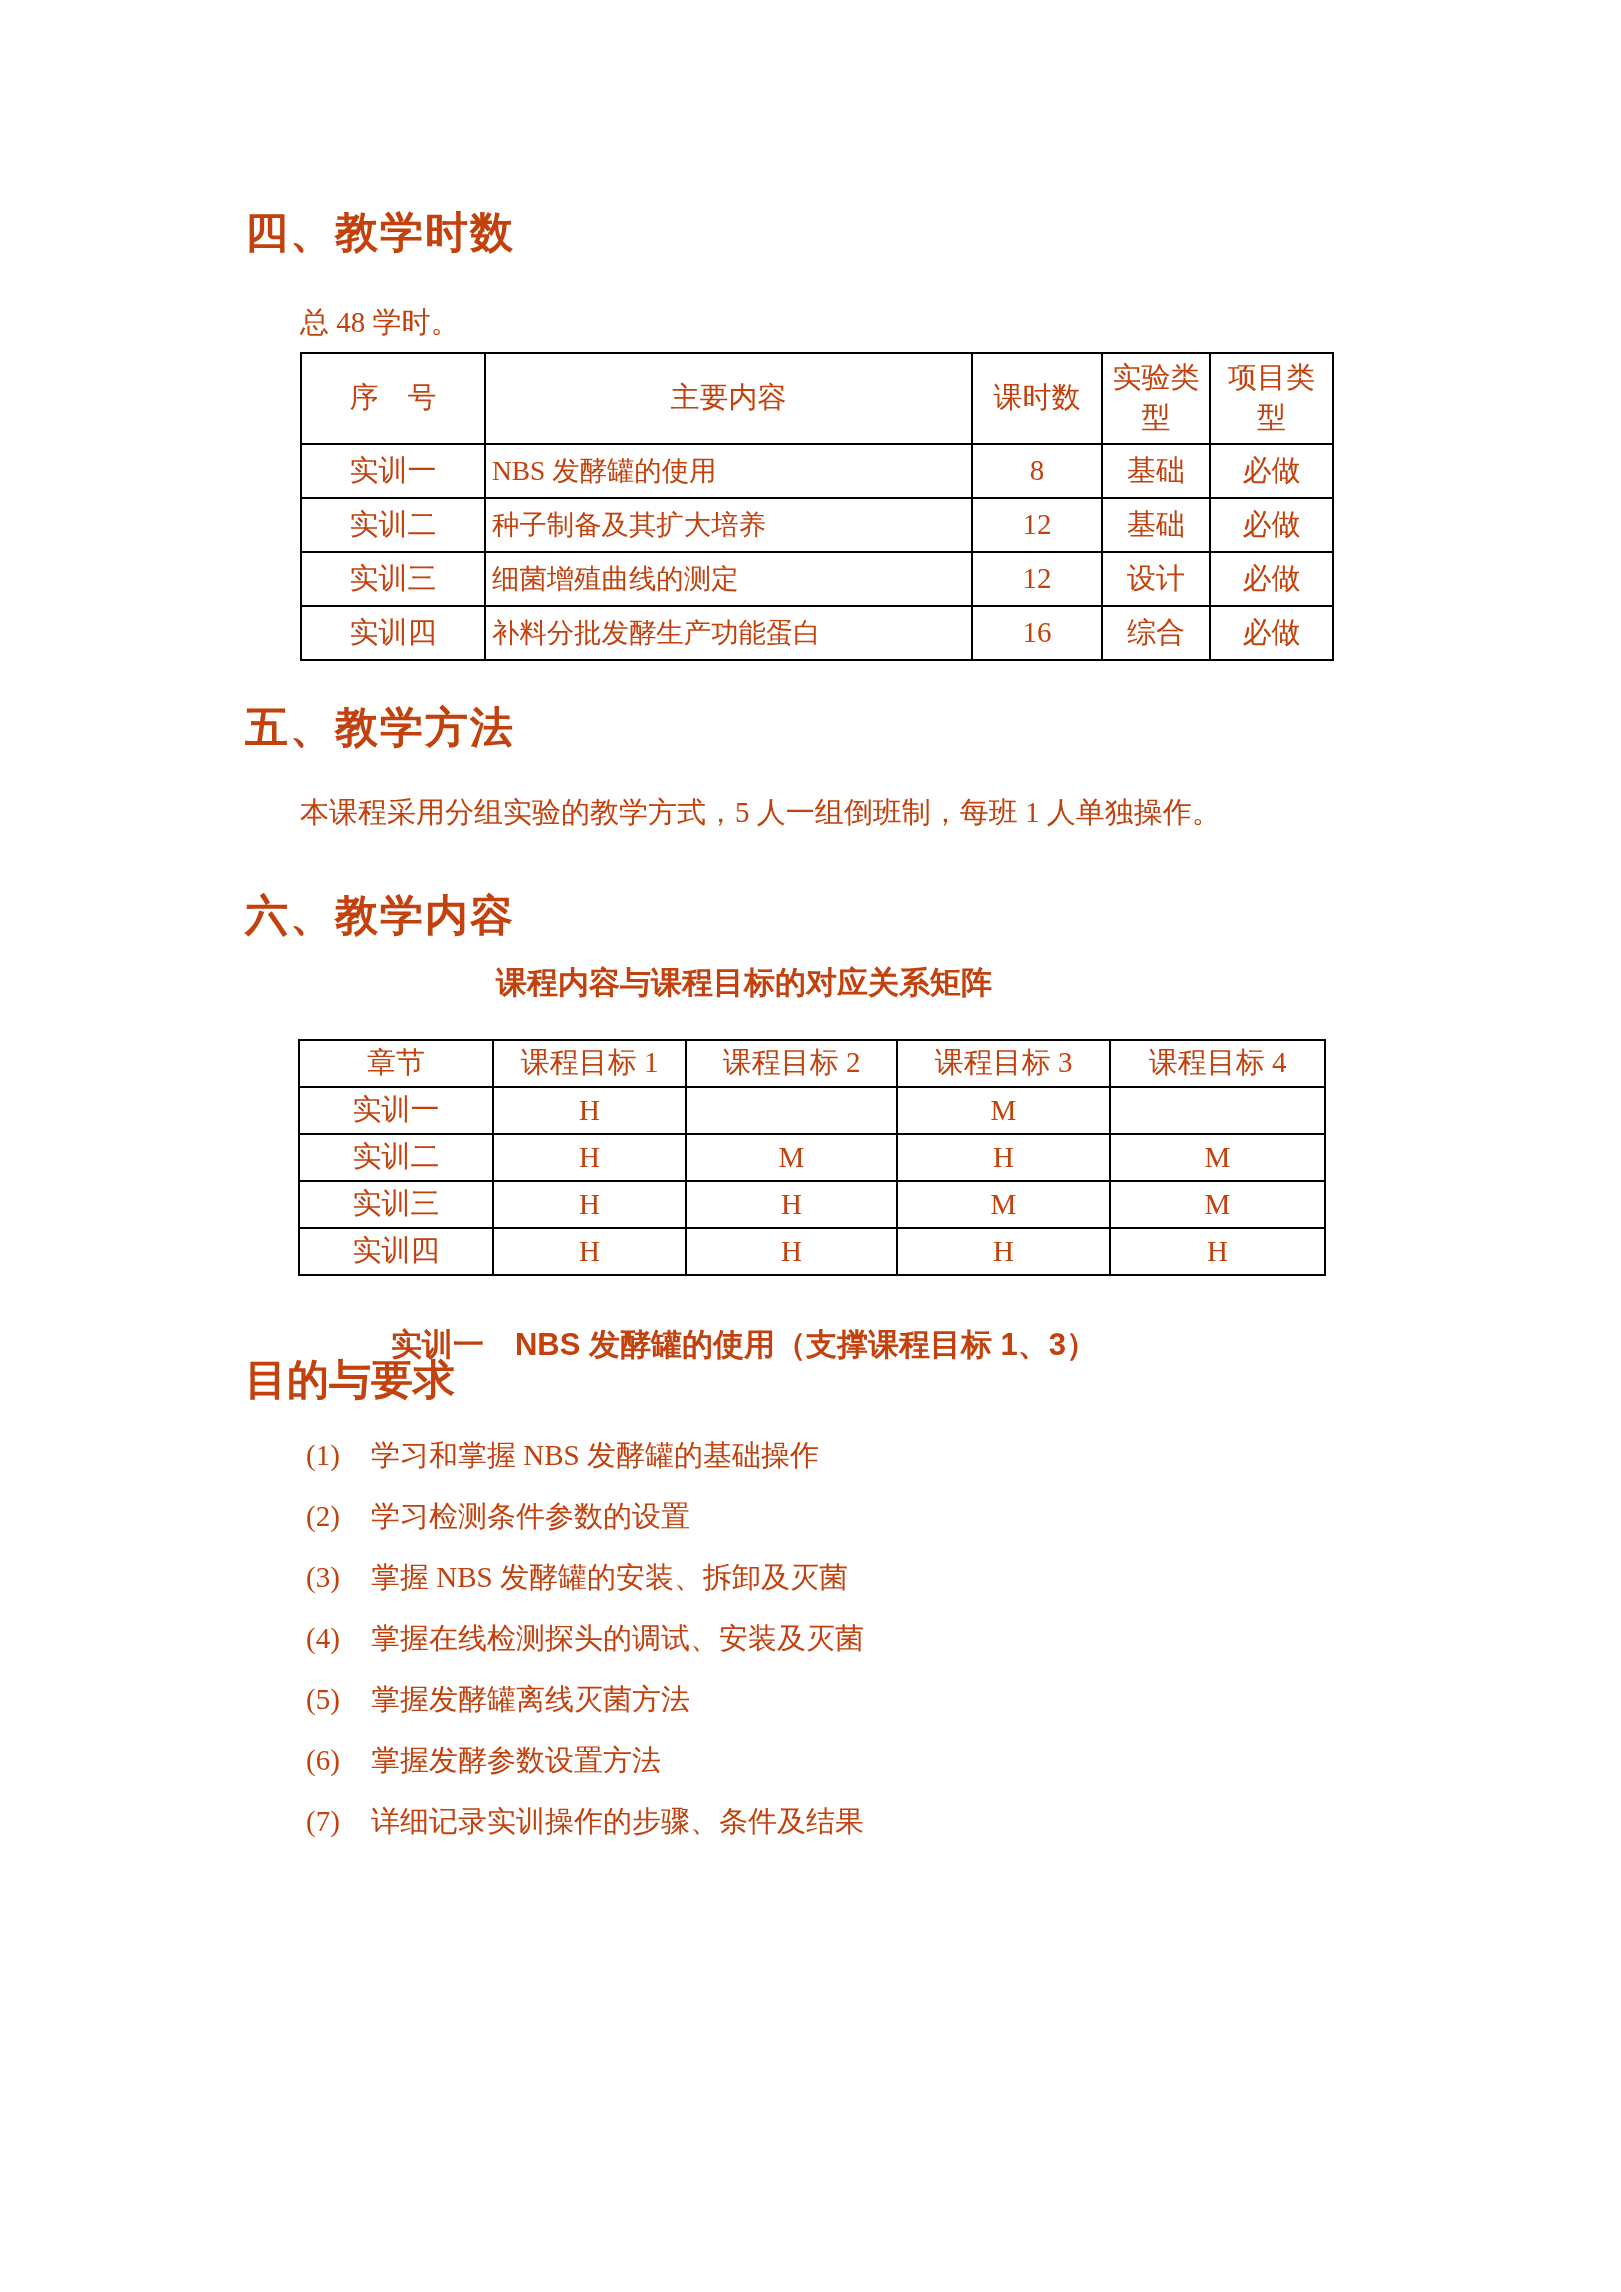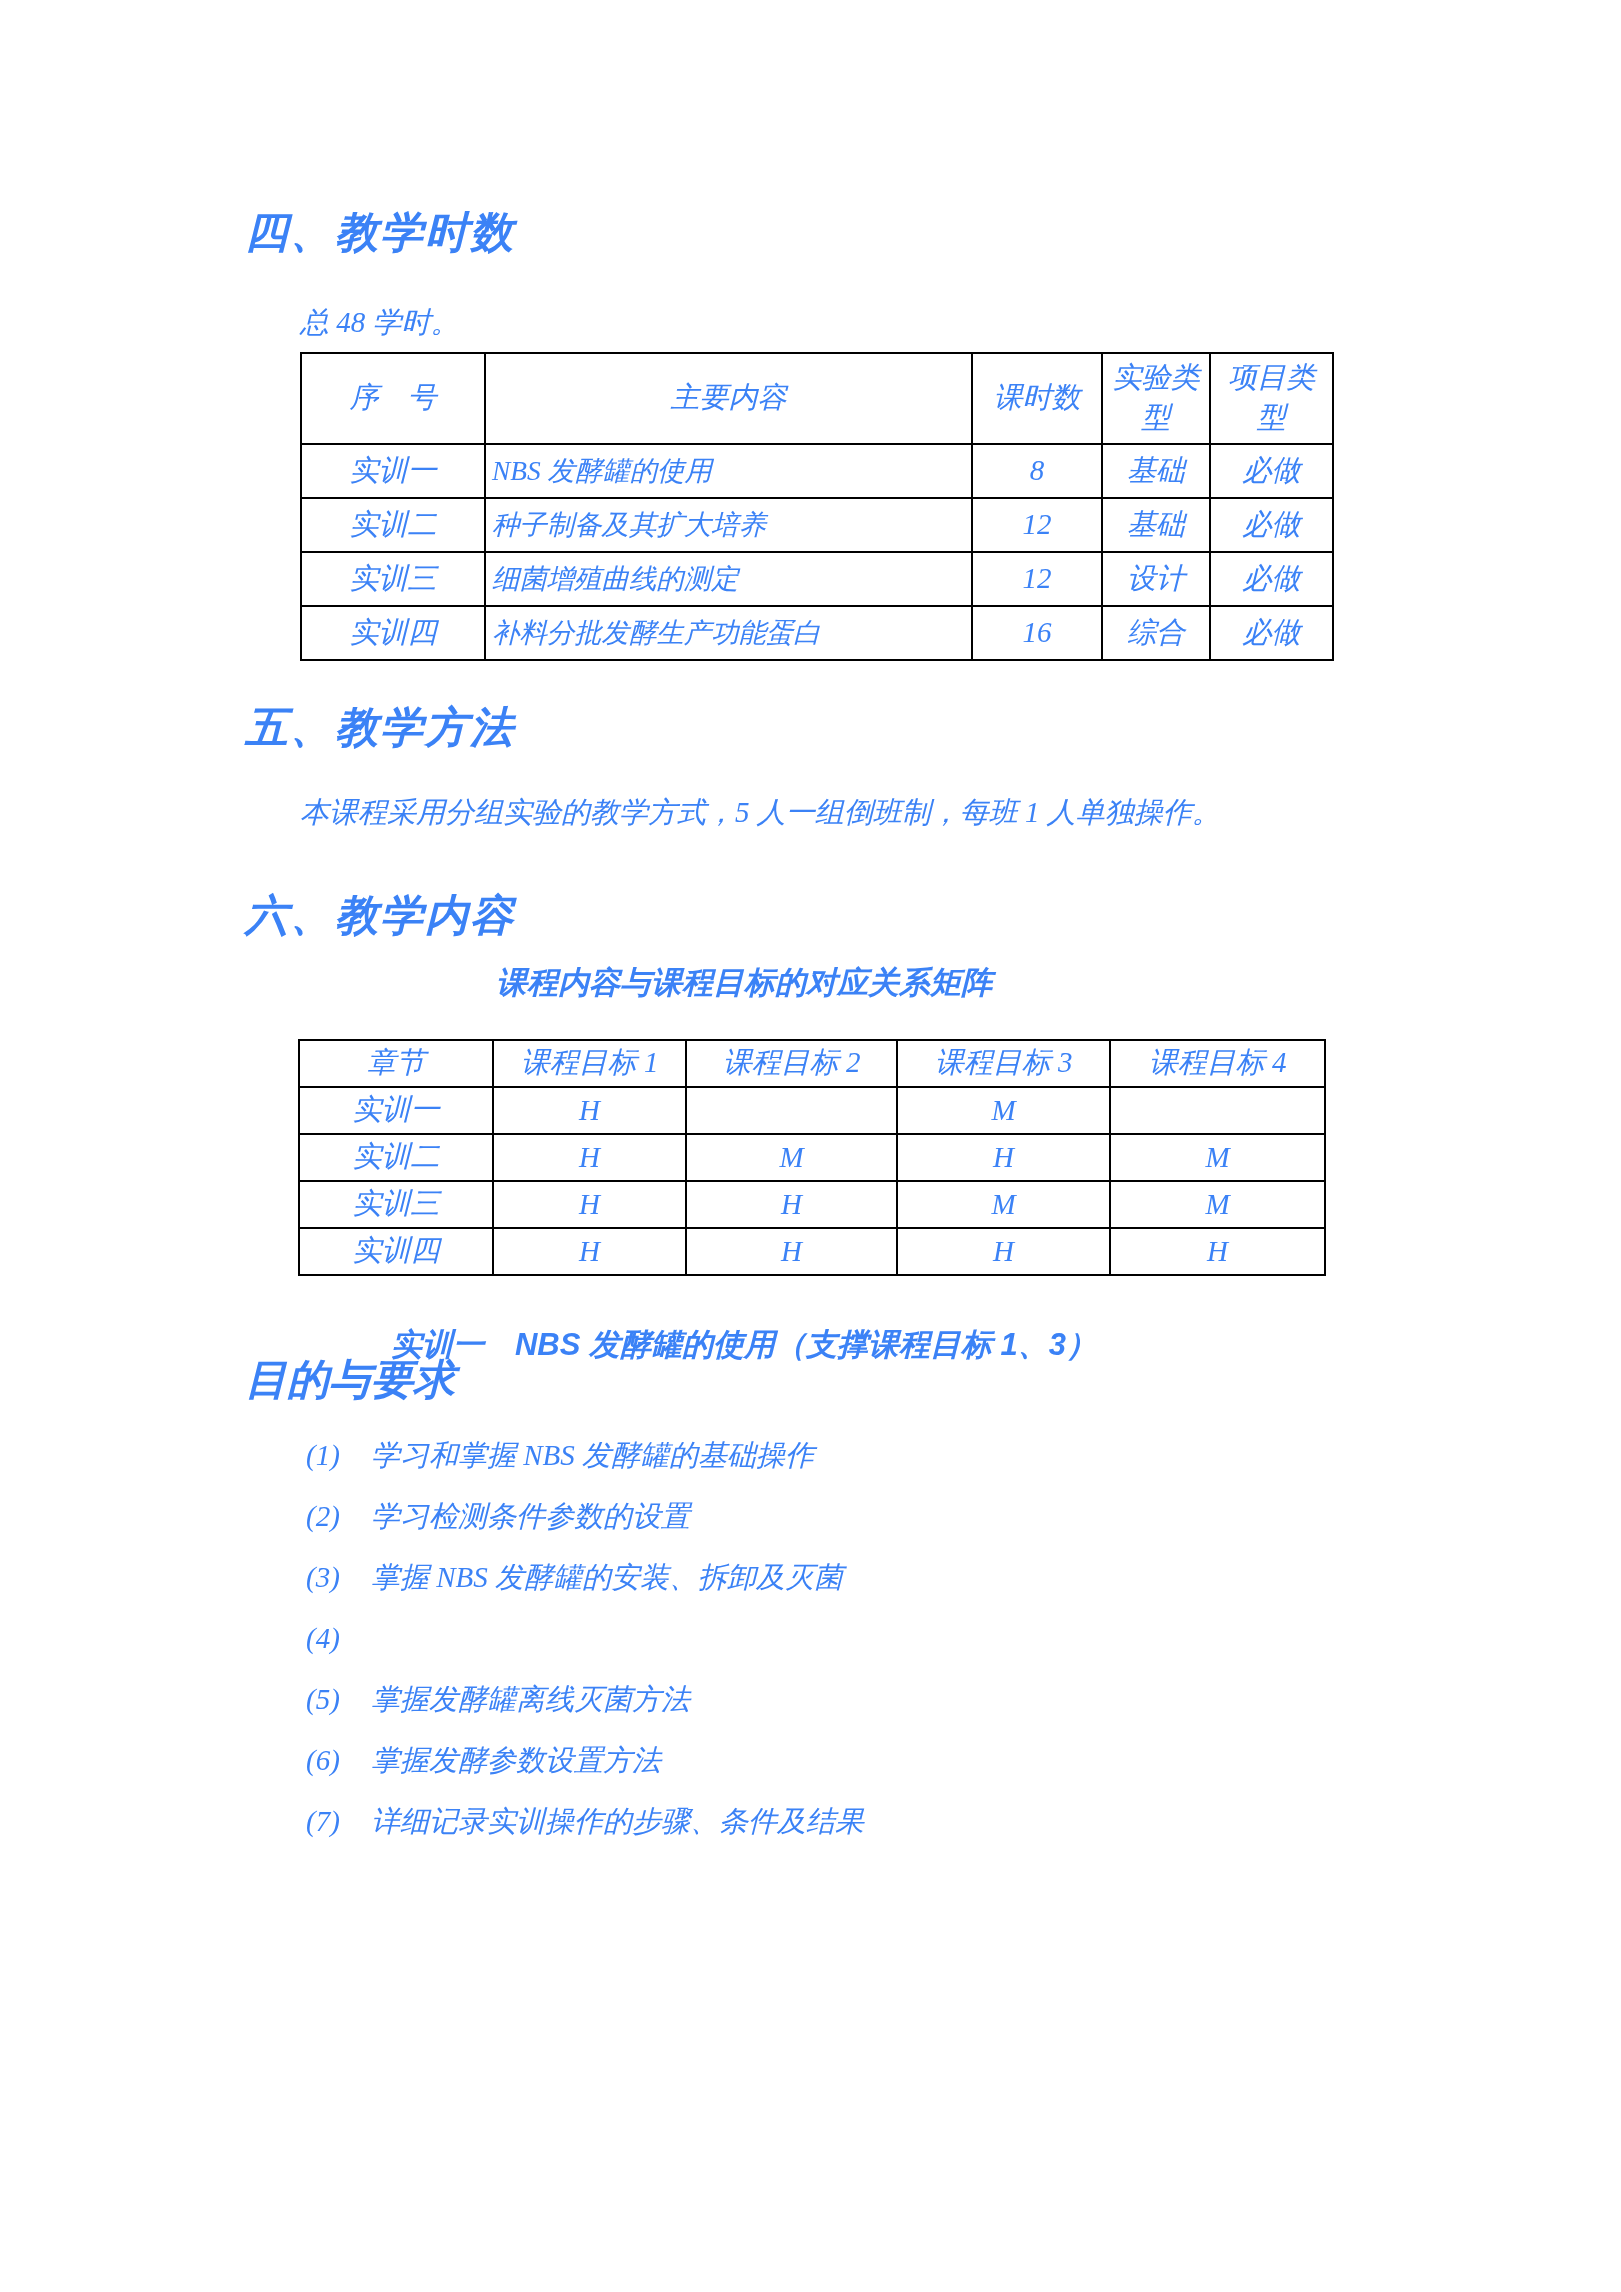--- a/index.html
+++ b/index.html
@@ -2,24 +2,23 @@
 <html><head>
 <meta charset="utf-8">
 <style>
   * { margin:0; padding:0; box-sizing:border-box; }
   html,body { background:#ffffff; }
   .page {
     position:relative;
     width:1488px;
     height:2293px;
     background:#ffffff;
-    color:#3b82f6;
+    color:#c2410c;
     font-family:"Liberation Serif", serif;
     overflow:hidden;
-    font-style:italic;
   }
   .content {
     padding:209px 245px 0 245px;
   }
   .sec-heading {
     font-family:"Liberation Sans", sans-serif;
     font-weight:700;
     font-size:43px;
     line-height:47px;
     letter-spacing:2px;
@@ -249,20 +248,21 @@
       <li>
         <span class="num">(2)</span>
         <span class="txt">学习检测条件参数的设置</span>
       </li>
       <li>
         <span class="num">(3)</span>
         <span class="txt">掌握 NBS 发酵罐的安装、拆卸及灭菌</span>
       </li>
       <li>
         <span class="num">(4)</span>
+        <span class="txt">掌握在线检测探头的调试、安装及灭菌</span>
       </li>
       <li>
         <span class="num">(5)</span>
         <span class="txt">掌握发酵罐离线灭菌方法</span>
       </li>
       <li>
         <span class="num">(6)</span>
         <span class="txt">掌握发酵参数设置方法</span>
       </li>
       <li>

